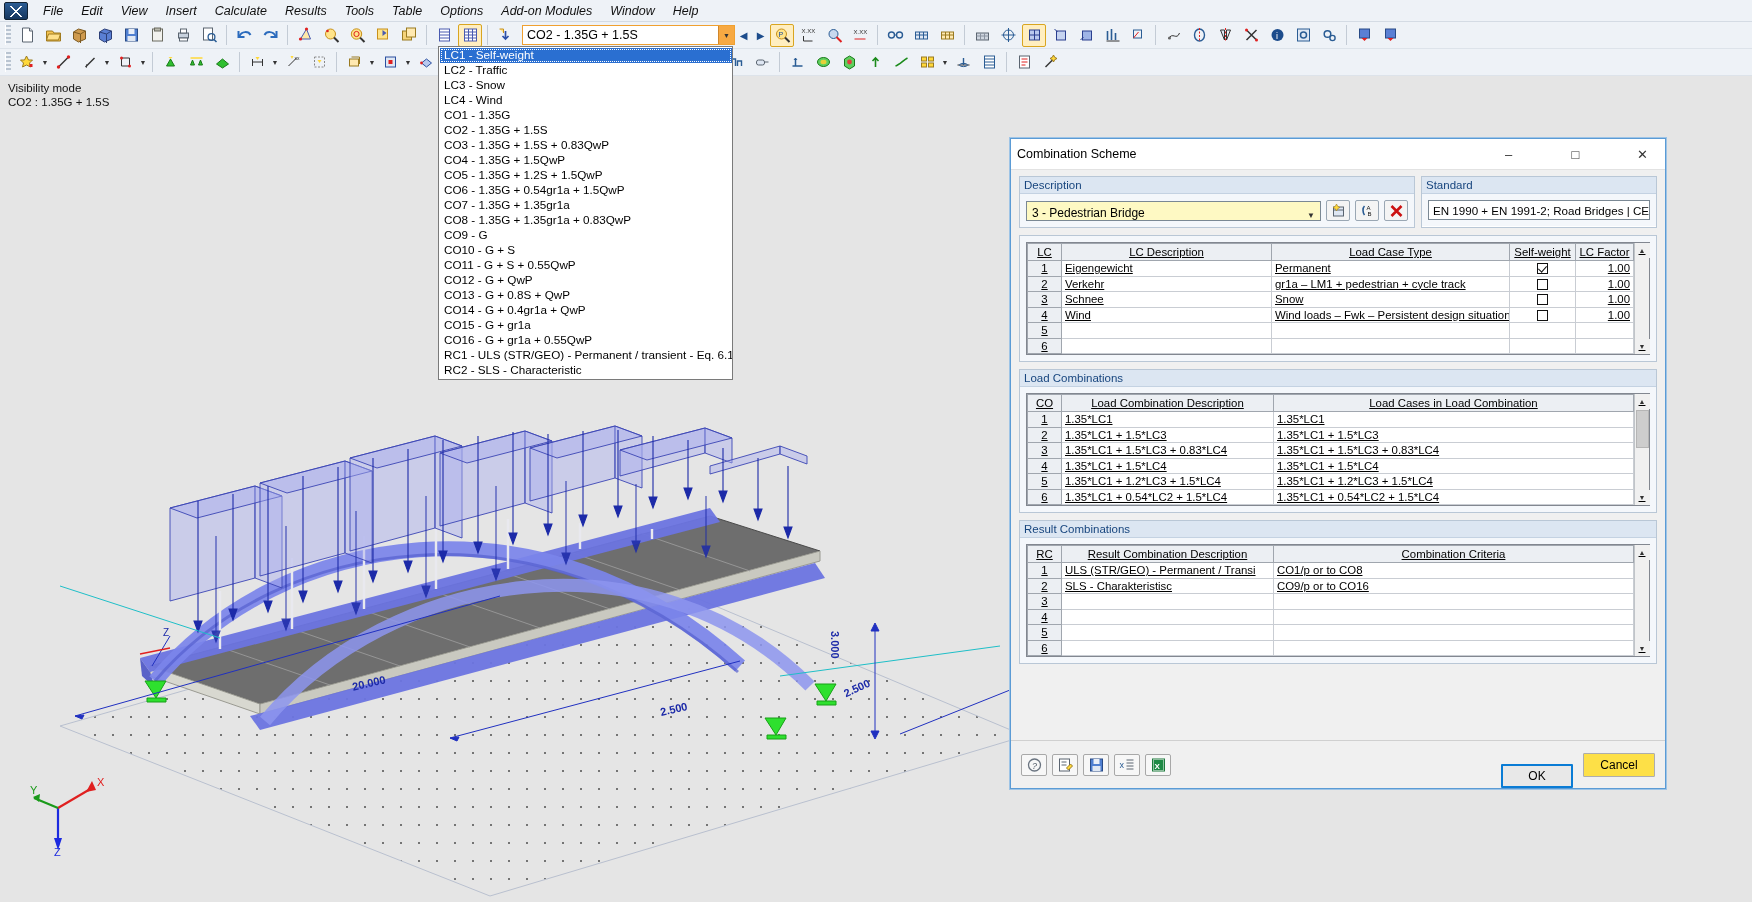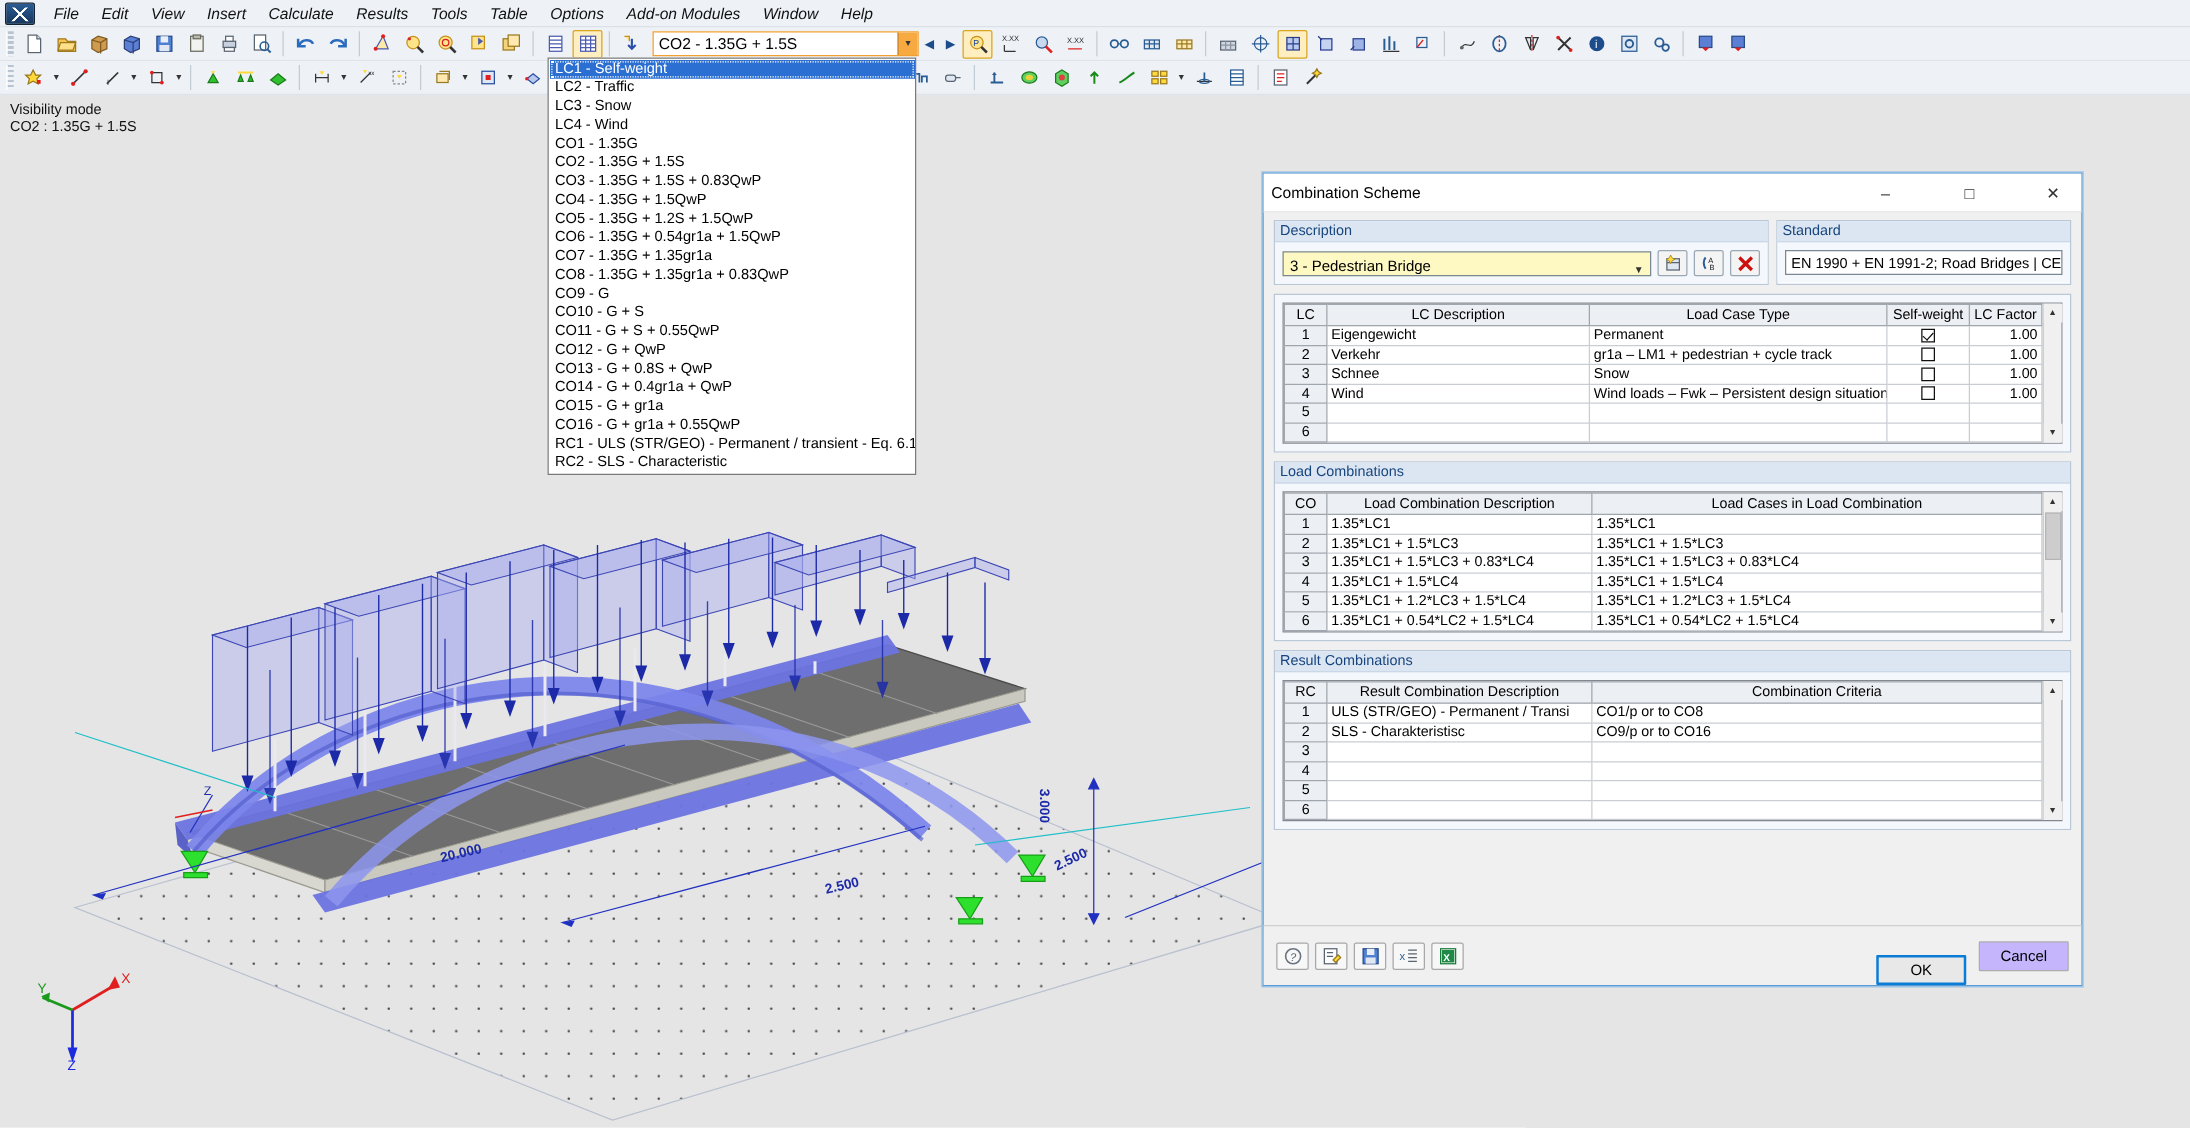--- a/index.html
+++ b/index.html
@@ -152,21 +152,21 @@
     width:24px;height:21px;border:1px solid #9aa7b4;background:#f4f4f4;
     display:flex;align-items:center;justify-content:center;border-radius:2px;
   }
   .txt-ro{
     height:20px;background:#fff;border:1px solid #7a8894;
     display:flex;align-items:center;padding-left:4px;font-size:11.6px;color:#000;
     white-space:nowrap;overflow:hidden;
   }
 
   
-  .tbl-wrap{ display:flex; border:1px solid #828790; background:#fff; }
+  .tbl-wrap{ display:flex; border:1px solid #828790; background:#fff;text-decoration:underline; }
   table.grid{ border-collapse:collapse; width:100%; table-layout:fixed; font-size:11.4px; }
   table.grid th{
     background:#eceff3; border:1px solid #a0a6ae; font-weight:normal;
     height:17px; color:#000; padding:0 2px;
   }
   table.grid td{
     border:1px solid #c9cdd3; height:15.5px; padding:0 3px; color:#000;
     white-space:nowrap; overflow:hidden;
   }
   table.grid td.idx{
@@ -195,21 +195,21 @@
     position:absolute;left:0;bottom:0;width:100%;height:48px;
     border-top:1px solid #d0d0d0; background:#f0f0f0;
     display:flex;align-items:center;padding:0 10px;
   }
   .foot-btn{
     width:26px;height:22px;border:1px solid #a8a8a8;background:#f7f7f7;border-radius:2px;
     display:flex;align-items:center;justify-content:center;margin-right:5px;
   }
   .spacer{ flex:1; }
   .btn{
-    width:72px;height:24px;border:1px solid #adadad;background:#c4b5fd;
+    width:72px;height:24px;border:1px solid #adadad;background:#fde047;
     display:flex;align-items:center;justify-content:center;font-size:12px;color:#000;
     margin-left:10px;border-radius:1px;
   }
   .btn.primary{ border:2px solid #0a7cd5; background:#e8e8e8;margin-top:23px; }
 </style>
 </head>
 <body>
 
 <div class="menubar">
   <div class="app-logo"></div>

